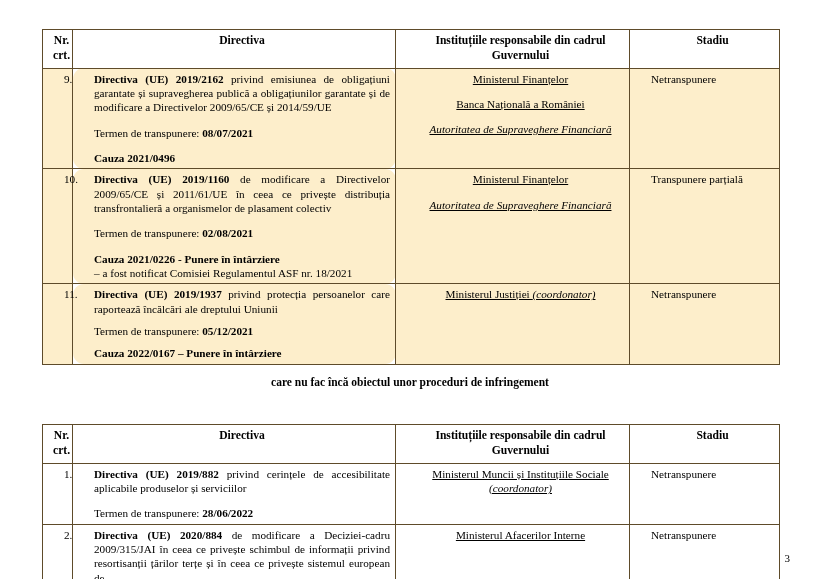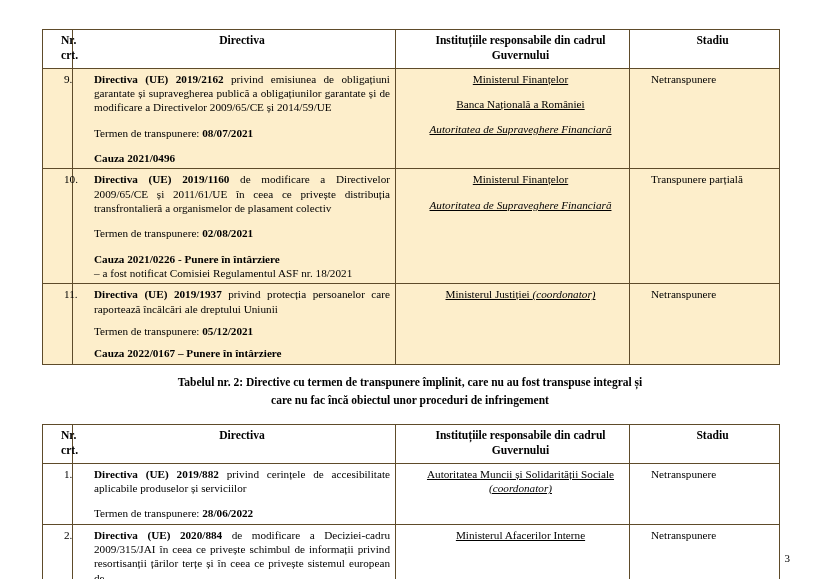--- a/index.html
+++ b/index.html
@@ -43,32 +43,33 @@
   
   tr.hdr td {
     background: #ffffff;
     text-align: center;
     font-weight: bold;
     vertical-align: top;
     padding-top: 4px;
     padding-bottom: 4px;
     font-size: 11.6px;
   }
-  tr.hdr td.nr { padding-left: 18px; padding-right: 2px; margin-left: 48px; }
+  tr.hdr td.nr { padding-left: 10px; padding-right: 2px; margin-left: 48px; }
 
   
   td.nr {
     text-align: center;
     padding-top: 4px;
     font-size: 11.2px;
   }
   td.dir {
     text-align: justify;
     text-justify: inter-word;
     hyphens: none;
+    border-radius: 11px;
   }
   td.inst {
     text-align: center;
     text-decoration: underline;
   }
   td.stad {
     text-align: left;
   }
   .tbl-cream td { background: #fdeecb; }
   .tbl-white  td { background: #ffffff; }
@@ -174,21 +175,20 @@
         </td>
         <td class="inst">
           <span class="line"><span>Ministerul Justiției </span><span class="i">(coordonator)</span></span>
         </td>
         <td class="stad">Netranspunere</td>
       </tr>
     </tbody>
   </table>
 
   <div class="caption">
-    <span class="line">Tabelul nr. 2: Directive cu termen de transpunere împlinit, care nu au fost transpuse integral și</span>
     <span class="line">care nu fac încă obiectul unor proceduri de infringement</span>
   </div>
 
   <table class="doc-table tbl-white" id="table2" style="left:42px; top:424px; width:737px;">
     <colgroup>
       <col class="c-nr">
         <col class="c-dir">
         <col class="c-inst">
         <col class="c-stad">
     </colgroup>
@@ -207,21 +207,21 @@
       </tr>
 
       <tr>
         <td class="nr">1.</td>
         <td class="dir">
           <span class="b">Directiva (UE) 2019/882</span><span> privind cerințele de accesibilitate aplicabile produselor și serviciilor</span>
           <span class="gap"></span>
           <span class="line"><span>Termen de transpunere: </span><span class="b">28/06/2022</span></span>
         </td>
         <td class="inst">
-          <span class="line">Autoritatea Muncii și Solidarității Sociale</span>
+          <span class="line">Ministerul Muncii și Instituțiile Sociale</span>
           <span class="line i">(coordonator)</span>
         </td>
         <td class="stad">Netranspunere</td>
       </tr>
 
       <tr>
         <td class="nr">2.</td>
         <td class="dir">
           <span class="b">Directiva (UE) 2020/884</span><span> de modificare a Deciziei-cadru 2009/315/JAI în ceea ce privește schimbul de informații privind resortisanții țărilor terțe și în ceea ce privește sistemul european de</span>
         </td>

